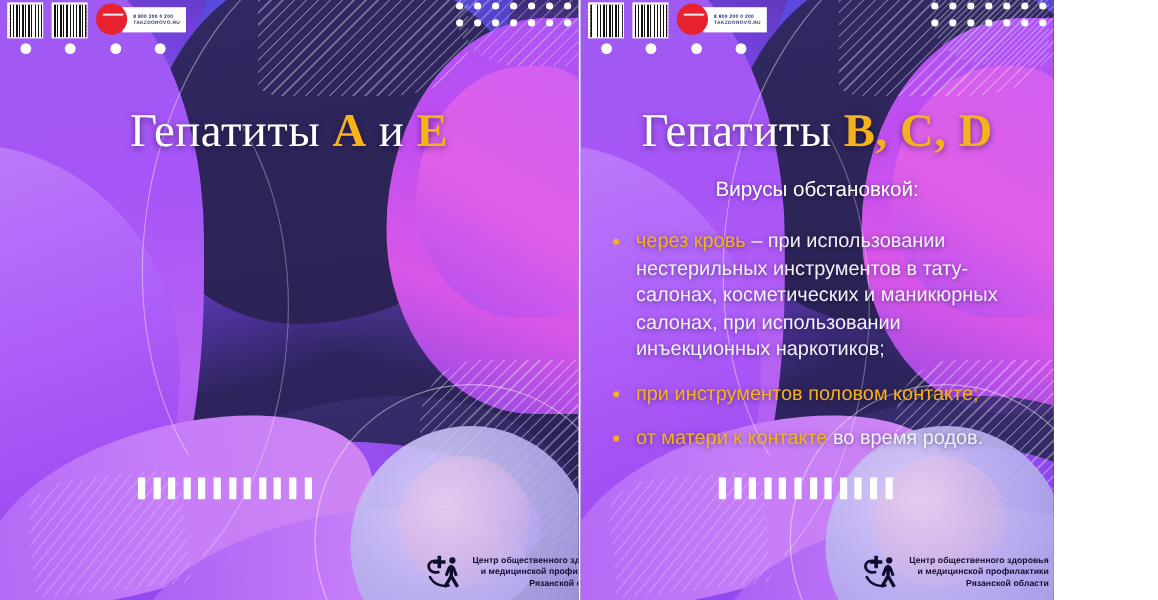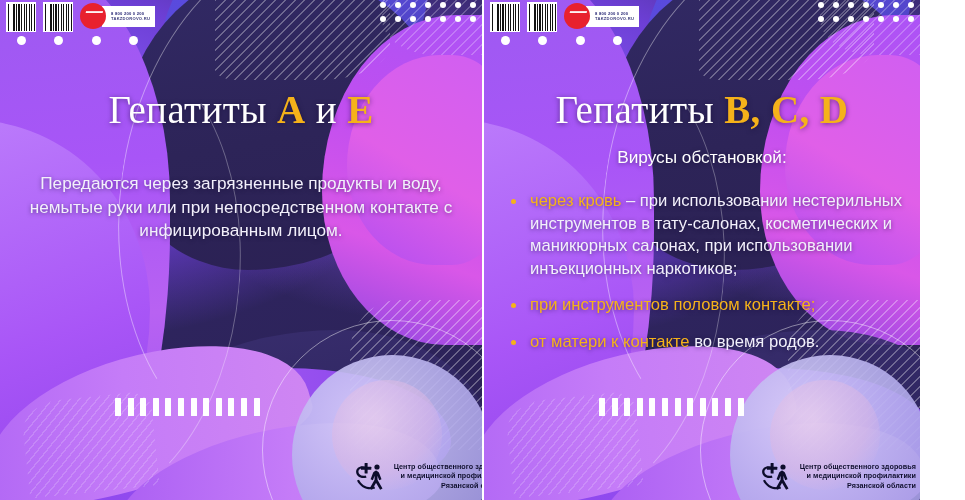--- a/index.html
+++ b/index.html
@@ -3,21 +3,21 @@
 <meta charset="utf-8">
 <style>
   * { margin:0; padding:0; box-sizing:border-box; }
   html,body { width:965px; height:500px; overflow:hidden; background:#ffffff; }
   body { font-family:"Liberation Sans", sans-serif; }
 
   .stage { position:relative; width:965px; height:500px; display:flex; background:#ffffff; }
 
   .slide { position:relative; width:482px; height:500px; overflow:hidden;
            background:#2b2356; }
-  .slide.right { margin-left:1px; width:436px; }
+  .slide.right { margin-left:1px; width:394px; }
 
   
   .bg { position:absolute; inset:0; overflow:hidden; }
 
   .base-grad { position:absolute; inset:0;
     background:
       radial-gradient(120% 70% at 12% 22%, #8b5cf6 0%, #6d3fd6 32%, rgba(58,42,118,0) 66%),
       radial-gradient(90% 55% at 88% 30%, #7c4ddb 0%, rgba(60,40,120,0) 62%),
       linear-gradient(160deg,#3b2a78 0%, #2f2560 45%, #2a2154 100%);
   }
@@ -300,21 +300,20 @@
         <i style="left:92px"></i>
         <i style="left:129px"></i>
     </div>
 
     <div class="content">
       <div class="title">
         <span>Гепатиты </span><span class="hl">А</span><span class="wht"> и </span><span class="hl">Е</span>
       </div>
 
       <div class="body-left">
-        <p>Передаются через загрязненные продукты и воду, немытые руки или при непосредственном контакте с инфицированным лицом.</p>
       </div>
     </div>
 
     <div class="ticks">
       <i></i>
         <i></i>
         <i></i>
         <i></i>
         <i></i>
         <i></i>

